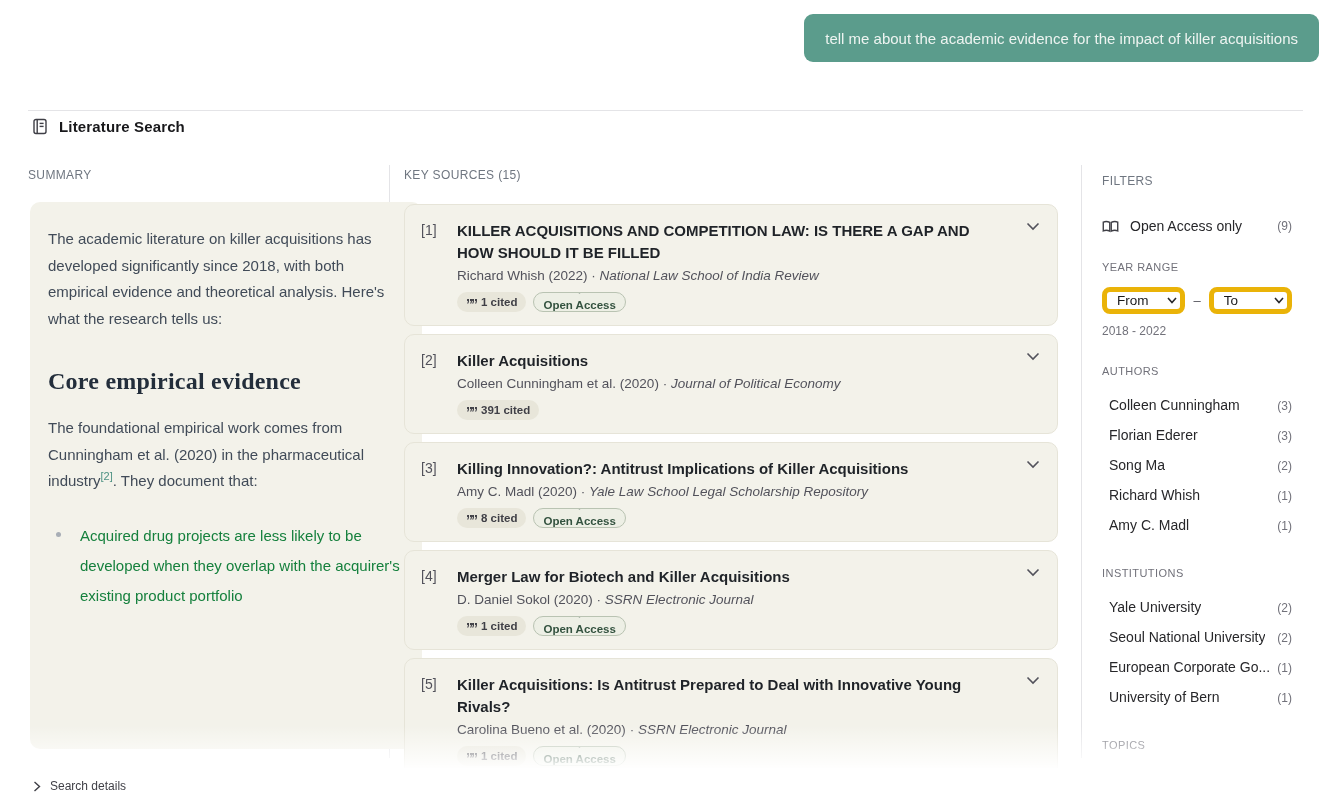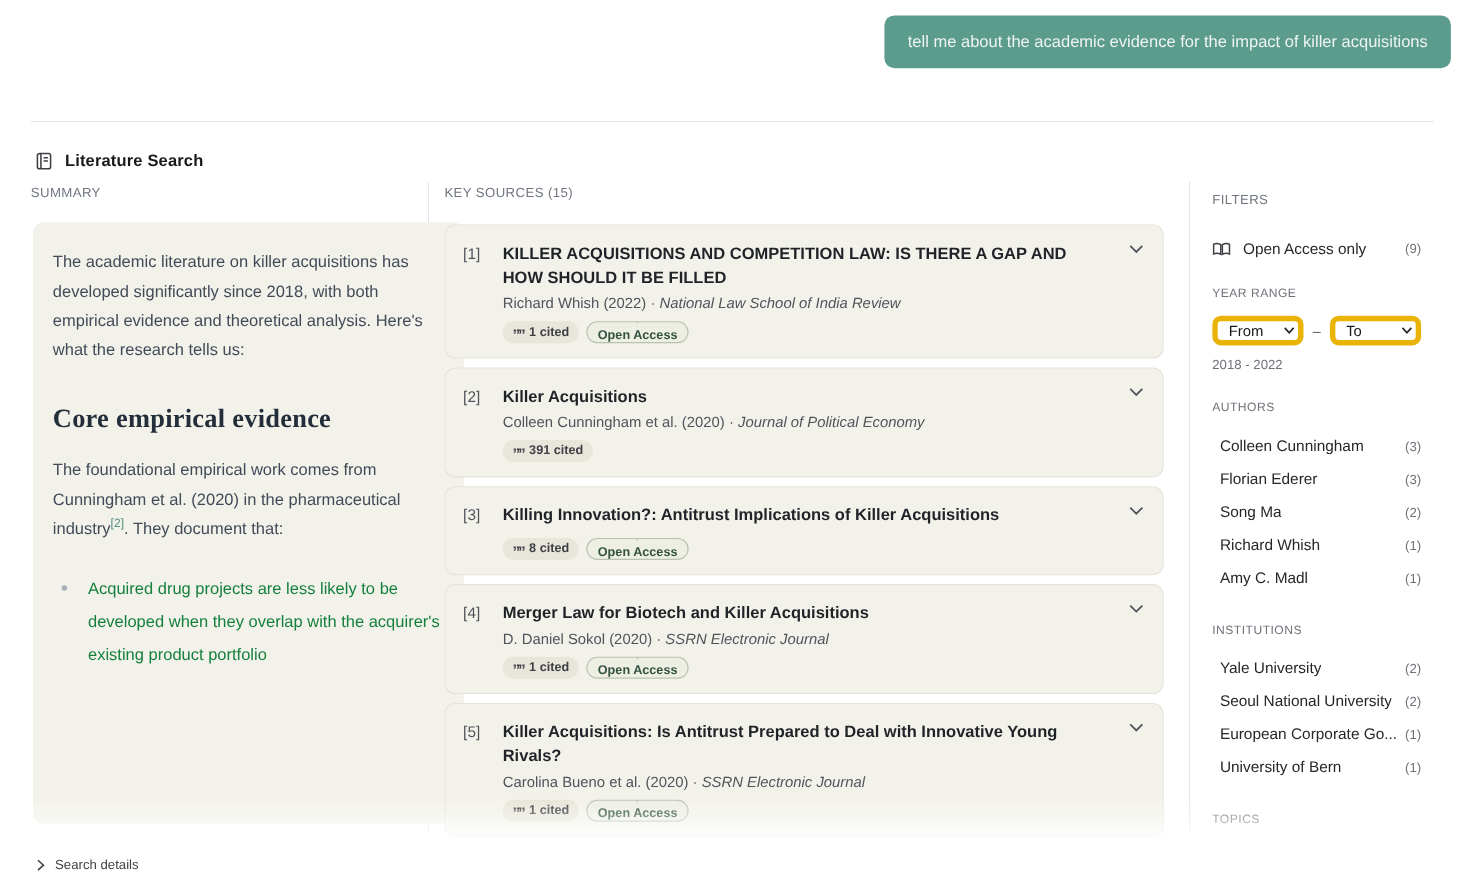--- a/index.html
+++ b/index.html
@@ -14,21 +14,21 @@
   
   .chat-bubble {
     position:absolute; top:14px; right:12px; height:48px;
     display:flex; align-items:center; padding:0 21px;
     background:var(--bubble-bg,#5b9c8c); border-radius:9px;
     color:#eef4f1; font-size:15px;
   }
 
   
   .top-divider { position:absolute; top:110px; left:28px; width:1275px; height:1px; background:var(--divider,#e4e4e7); }
-  .tool-header { position:absolute; top:138px; left:32px; display:flex; align-items:center; gap:11px; }
+  .tool-header { position:absolute; top:118px; left:32px; display:flex; align-items:center; gap:11px; }
   .tool-header .ticon { color:#3f3f46; }
   .tool-title { font-size:15px; font-weight:700; color:#18181b; letter-spacing:.01em; }
 
   
   .col-label {
     font-size:12px; font-weight:400; color:#6f7680; letter-spacing:.03em;
   }
 
   
   .col-summary { position:absolute; left:28px; top:168px; width:342px; }
@@ -202,20 +202,25 @@
         <svg width="14" height="9" viewBox="0 0 14 9" fill="none" stroke="currentColor" stroke-width="1.6">
             <polyline points="1.5,1.5 7,7 12.5,1.5"></polyline>
           </svg>
       </span>
     </div>
 
     <div class="card">
       <span class="card-index">[3]</span>
       <div class="card-body">
         <div class="card-title">Killing Innovation?: Antitrust Implications of Killer Acquisitions</div>
+        <div class="card-meta">
+          <span>Amy C. Madl (2020)</span>
+          <span>·</span>
+          <span class="journal">Yale Law School Legal Scholarship Repository</span>
+        </div>
         <div class="badges">
           <span class="badge badge-cited">
               <span class="q">””</span>
               <span>8 cited</span>
             </span>
           <span class="badge badge-oa">
             <svg width="13" height="10" viewBox="0 0 16 12" fill="none" stroke="currentColor" stroke-width="1.4">
                 <path d="M1.2 1.8 C3.2 1 5.4 1.1 7.3 2.2 L7.3 10.4 C5.4 9.4 3.2 9.3 1.2 10.1 Z"></path>
                 <path d="M14.8 1.8 C12.8 1 10.6 1.1 8.7 2.2 L8.7 10.4 C10.6 9.4 12.8 9.3 14.8 10.1 Z"></path>
               </svg>

